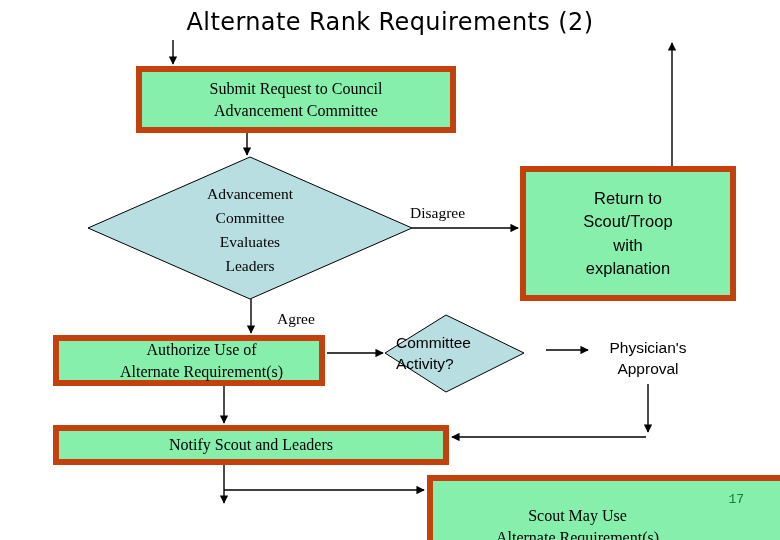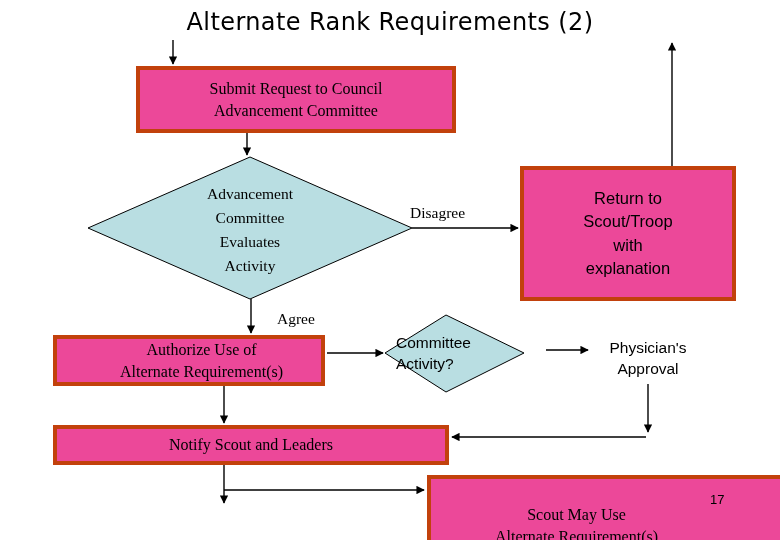--- a/index.html
+++ b/index.html
@@ -32,22 +32,22 @@
     position: absolute;
     box-sizing: border-box;
     display: flex;
     align-items: center;
     justify-content: center;
     text-align: center;
     color: #000000;
     z-index: 2;
   }
   .boxnode {
-    background: #ec4899;
-    border: 4px solid #c2410c;
+    background: #86efac;
+    border: 6px solid #c2410c;
   }
   .serif {
     font-family: "Liberation Serif", serif;
   }
   .sans {
     font-family: "Liberation Sans", sans-serif;
   }
 
   
   #title {
@@ -121,24 +121,24 @@
     line-height: 1.32;
     border-right: none;
     border-bottom: none;
   }
   #node-scout-may-use .inner { padding-right: 58px; margin-top: 32px; }
 
   #page-number {
     position: absolute;
     left: 710px; top: 492px;
     width: 34px;
-    text-align: left;
-    font-family: Liberation Sans, sans-serif;
+    text-align: right;
+    font-family: Liberation Mono, monospace;
     font-size: 13px;
-    color: #000000;
+    color: #15803d;
     z-index: 4;
   }
 
   
   .edge-label {
     position: absolute;
     color: #000000;
     font-family: "Liberation Serif", serif;
     font-size: 15.5px;
     z-index: 3;
@@ -195,21 +195,21 @@
       <div>Submit Request to Council</div>
       <div>Advancement Committee</div>
     </div>
   </div>
 
   <div class="node serif" id="node-evaluate-label">
     <div class="inner">
       <div>Advancement</div>
       <div>Committee</div>
       <div>Evaluates</div>
-      <div>Activity</div>
+      <div>Leaders</div>
     </div>
   </div>
 
   <div class="node boxnode sans" id="node-return">
     <div class="inner">
       <div>Return to</div>
       <div>Scout/Troop</div>
       <div>with</div>
       <div>explanation</div>
     </div>

